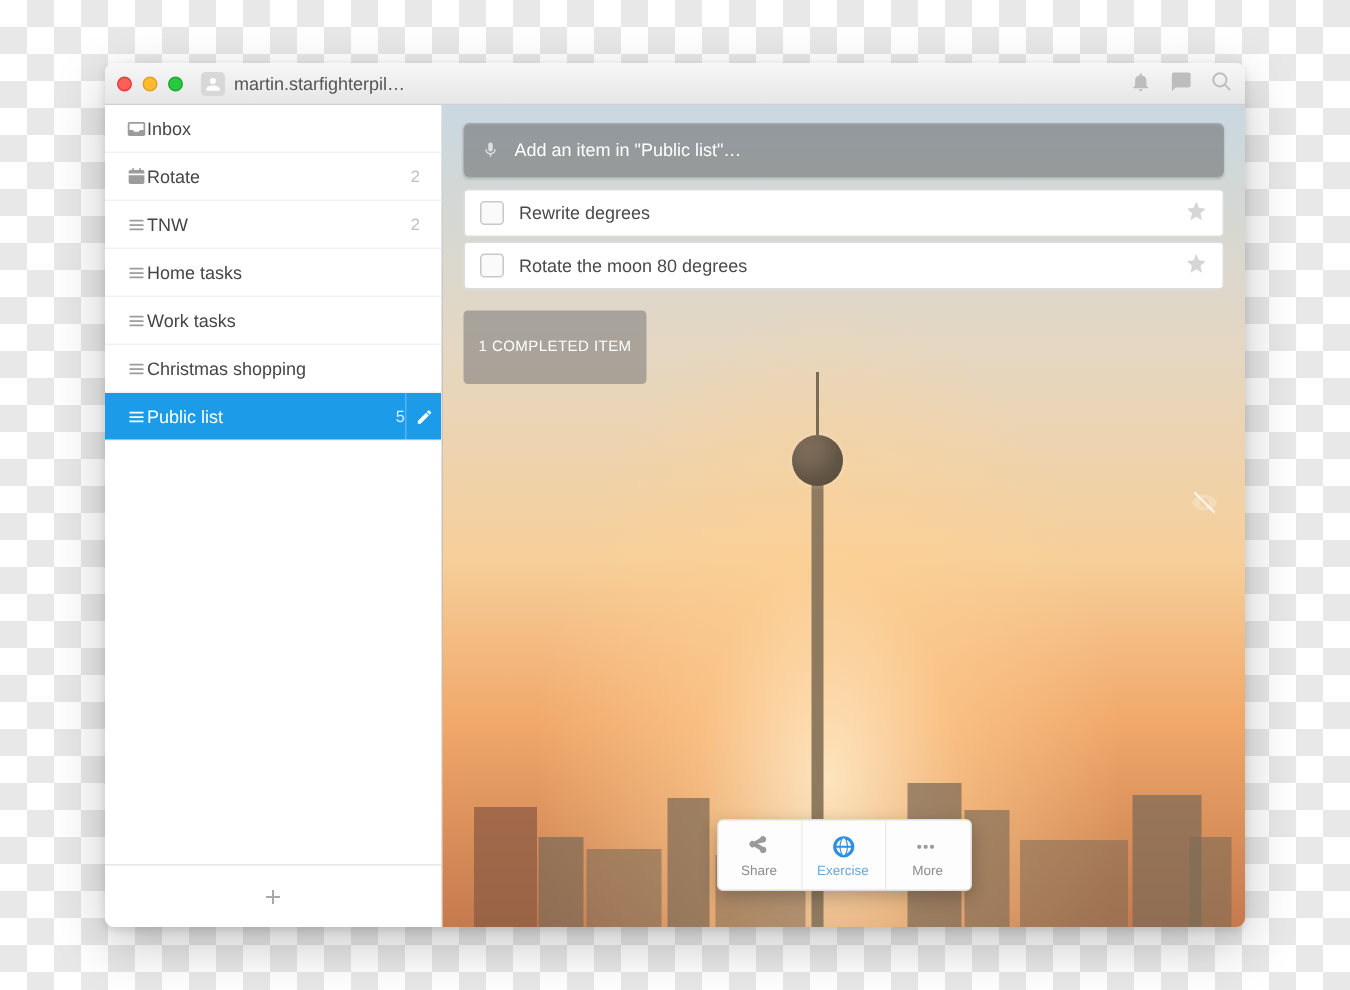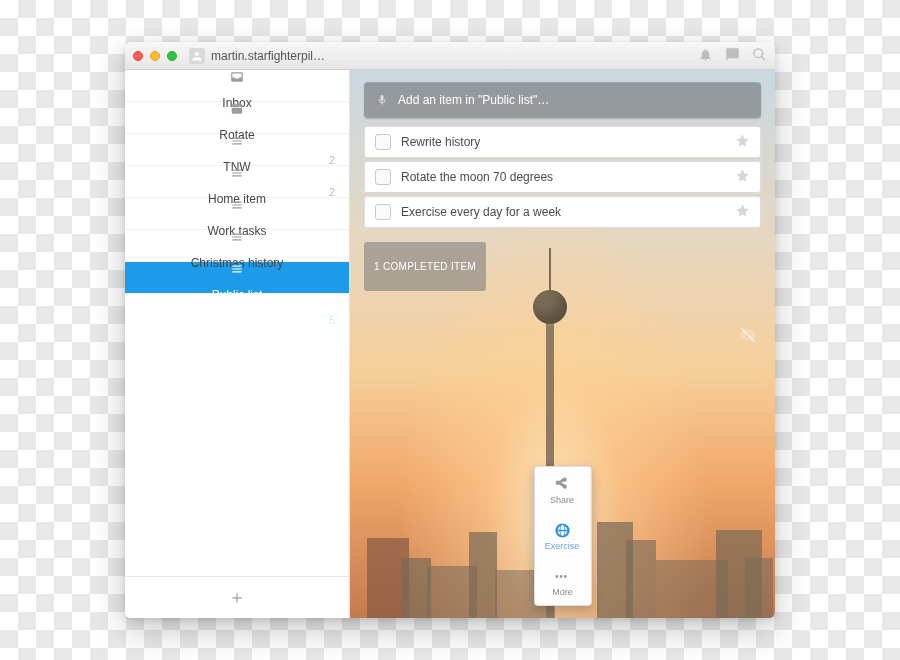--- a/index.html
+++ b/index.html
@@ -4,21 +4,21 @@
 <style>
   * { box-sizing: border-box; margin: 0; padding: 0; }
   body {
     font-family: "Helvetica Neue", Helvetica, Arial, sans-serif;
     background:
       repeating-conic-gradient(#e8e8e8 0% 25%, #ffffff 0% 50%) 0 0 / 36px 36px;
     width: 900px; height: 660px;
     display:flex;align-items:center;justify-content:center;
   }
   .window {
-    width: 650px; height: 576px;
+    width: 760px; height: 576px;
     background:#fff;
     border-radius:6px;
     box-shadow:0 12px 36px rgba(0,0,0,.22),0 2px 6px rgba(0,0,0,.12);
     overflow:hidden;
     display:flex;flex-direction:column;
   }
   
   .titlebar{
     height:28px;
     background:linear-gradient(#f7f7f7,#e6e6e6);
@@ -43,26 +43,25 @@
 
   
   .sidebar{
     width:225px;flex-shrink:0;
     border-right:1px solid #e0e0e0;
     display:flex;flex-direction:column;
     background:#fff;
   }
   .lists{flex:1;overflow:auto}
   .list-item{
-    display:flex;align-items:center;gap:12px;
+    display:flex;align-items:center;gap:0;
     height:32px;padding:0 14px;
     font-size:12px;color:#464646;
     border-bottom:1px solid #f1f1f1;
     cursor:pointer;
-    flex-direction:column;
   }
   .list-item .count{margin-left:auto;color:#bfbfbf;font-size:11px}
   .list-item svg{width:14px;height:14px;fill:#9c9c9c;flex-shrink:0}
   .list-item.active{
     background:#1c9be8;color:#fff;
   }
   .list-item.active svg{fill:#fff}
   .list-item.active .count{color:#cfeaff}
   .edit-slot{
     width:24px;height:100%;margin-right:-14px;
@@ -134,23 +133,23 @@
     align-self:flex-start;margin-top:6px;
     background:rgba(120,120,120,.55);color:#fff;
     font-size:10px;letter-spacing:.3px;padding:19px 10px;border-radius:3px;
   }
   .eye{
     position:absolute;right:18px;top:256px;color:rgba(255,255,255,.7)
   }
   .eye svg{width:18px;height:18px;fill:currentColor}
 
   .toolbar{
-    position:absolute;left:50%;bottom:12px;transform:translateX(-50%);
+    position:absolute;left:50%;bottom:24px;transform:translateX(-50%);
     background:#fdfdfd;border:1px solid #dedede;border-radius:4px;
-    display:flex;box-shadow:0 4px 12px rgba(0,0,0,.24);flex-direction:column;
+    display:flex;box-shadow:0 4px 12px rgba(0,0,0,.24);
   }
   .tool{
     width:56px;height:46px;display:flex;flex-direction:column;
     align-items:center;justify-content:center;gap:2px;
     font-size:9px;color:#8c8c8c;border-right:1px solid #eee;cursor:pointer;
   }
   .tool:last-child{border-right:none}
   .tool svg{width:17px;height:17px;fill:#9a9a9a}
   .tool.hl svg{fill:#2f8fe0}
   .tool.hl span{color:#6aa7d9}
@@ -207,33 +206,33 @@
             <svg viewBox="0 0 24 24">
               <path d="M4 6h16v2H4zm0 5h16v2H4zm0 5h16v2H4z"></path>
             </svg>
             <span>TNW</span>
             <span class="count">2</span>
           </div>
           <div class="list-item">
             <svg viewBox="0 0 24 24">
               <path d="M4 6h16v2H4zm0 5h16v2H4zm0 5h16v2H4z"></path>
             </svg>
-            <span>Home item</span>
+            <span>Home tasks</span>
           </div>
           <div class="list-item">
             <svg viewBox="0 0 24 24">
               <path d="M4 6h16v2H4zm0 5h16v2H4zm0 5h16v2H4z"></path>
             </svg>
             <span>Work tasks</span>
           </div>
           <div class="list-item">
             <svg viewBox="0 0 24 24">
               <path d="M4 6h16v2H4zm0 5h16v2H4zm0 5h16v2H4z"></path>
             </svg>
-            <span>Christmas history</span>
+            <span>Christmas shopping</span>
           </div>
           <div class="list-item active">
             <svg viewBox="0 0 24 24">
               <path d="M4 6h16v2H4zm0 5h16v2H4zm0 5h16v2H4z"></path>
             </svg>
             <span>Public list</span>
             <span class="count">5</span>
             <span class="edit-slot">
               <svg viewBox="0 0 24 24">
                 <path d="M3 17.25V21h3.75L17.8 9.94l-3.75-3.75zM20.7 7.04a1 1 0 0 0 0-1.41l-2.34-2.34a1 1 0 0 0-1.41 0L15 5.24l3.75 3.75z"></path>
@@ -269,35 +268,28 @@
         <div class="add-row">
           <svg viewBox="0 0 24 24">
               <path d="M12 14a3 3 0 0 0 3-3V5a3 3 0 0 0-6 0v6a3 3 0 0 0 3 3zm5-3a5 5 0 0 1-10 0H5a7 7 0 0 0 6 6.9V21h2v-3.1A7 7 0 0 0 19 11z"></path>
             </svg>
           <span>Add an item in "Public list"…</span>
         </div>
 
         <div class="tasks" id="tasks">
             <div class="task">
               <span class="cb"></span>
-              <span>Rewrite history</span>
+              <span>Rewrite degrees</span>
               <span class="star"><svg viewBox="0 0 24 24">
                   <path d="M12 2l2.9 6.9L22 9.8l-5.5 4.8L18.2 22 12 18.3 5.8 22l1.7-7.4L2 9.8l7.1-.9z"></path>
                 </svg></span>
             </div>
             <div class="task">
               <span class="cb"></span>
-              <span>Rotate the moon 70 degrees</span>
-              <span class="star"><svg viewBox="0 0 24 24">
-                  <path d="M12 2l2.9 6.9L22 9.8l-5.5 4.8L18.2 22 12 18.3 5.8 22l1.7-7.4L2 9.8l7.1-.9z"></path>
-                </svg></span>
-            </div>
-            <div class="task">
-              <span class="cb"></span>
-              <span>Exercise every day for a week</span>
+              <span>Rotate the moon 80 degrees</span>
               <span class="star"><svg viewBox="0 0 24 24">
                   <path d="M12 2l2.9 6.9L22 9.8l-5.5 4.8L18.2 22 12 18.3 5.8 22l1.7-7.4L2 9.8l7.1-.9z"></path>
                 </svg></span>
             </div>
           </div>
 
         <div class="completed-badge">1 COMPLETED ITEM</div>
       </div>
 
       <span class="eye">

